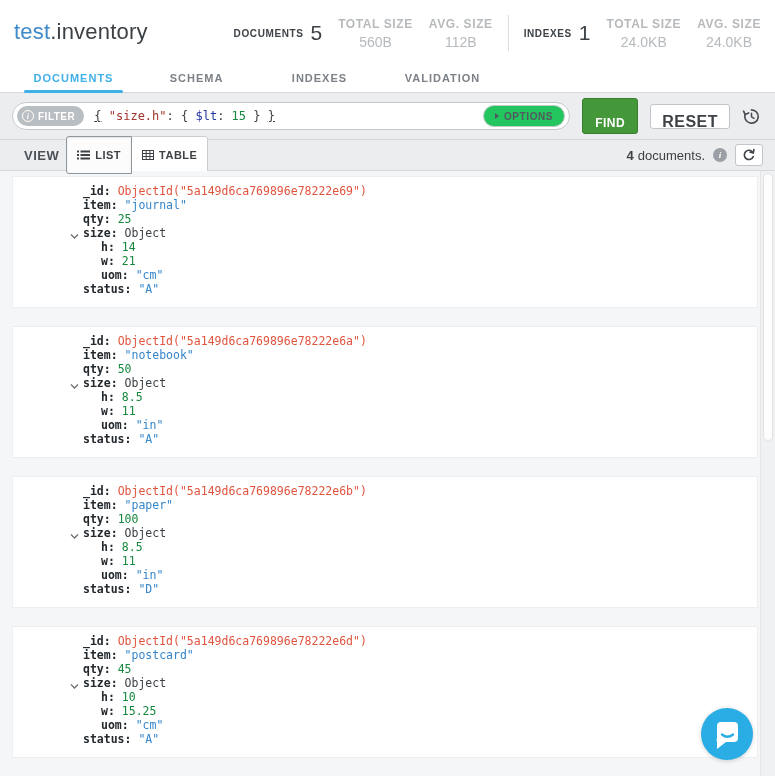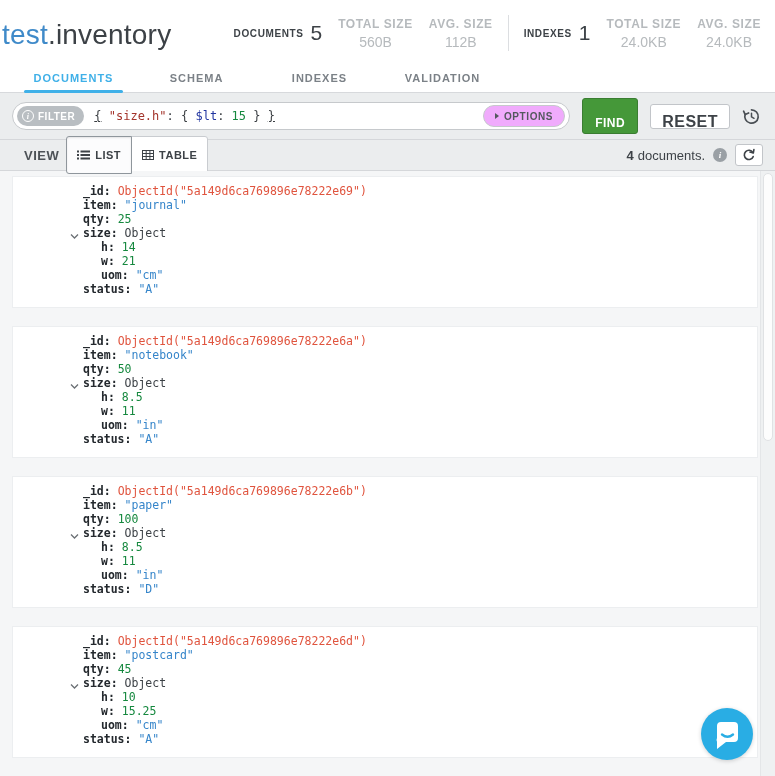--- a/index.html
+++ b/index.html
@@ -2,21 +2,21 @@
 <html><head>
 <meta charset="utf-8">
 <style>
   * { margin:0; padding:0; box-sizing:border-box; }
   html,body { width:775px; height:776px; overflow:hidden; }
   body { font-family:"Liberation Sans", sans-serif; background:#f5f6f7; position:relative; }
   button { font-family:"Liberation Sans", sans-serif; cursor:pointer; }
 
   
   .header { height:64px; background:#fff; position:relative; }
-  .ns-title { position:absolute; left:2px; top:19px; font-size:28px; color:#3c4146; letter-spacing:0.2px; }
+  .ns-title { position:absolute; left:14px; top:19px; font-size:22px; color:#3c4146; letter-spacing:0.2px; }
   .ns-db { color:#3f8ac9; }
   .stats { position:absolute; right:14px; top:13px; display:flex; align-items:center; height:40px; }
   .stat-main { display:flex; align-items:center; }
   .stat-main .lbl { font-size:10px; font-weight:bold; color:#3d4247; letter-spacing:0.6px; }
   .stat-main .num { font-size:21px; color:#3d4247; margin-left:7px; }
   .stat-sub { margin-left:16px; text-align:center; }
   .stat-sub .lbl { font-size:12px; font-weight:bold; color:#b6babd; letter-spacing:0.6px; }
   .stat-sub .val { font-size:14px; color:#b6babd; margin-top:3px; }
   .stat-divider { width:1px; height:36px; background:#dcdee1; margin:0 15px; }
 
@@ -37,21 +37,21 @@
                   align-items:center; padding:0 9px 0 5px; font-size:10px; font-weight:bold; letter-spacing:0.5px; }
   .badge-info { width:12px; height:12px; border:1px solid #fff; border-radius:50%; font-size:8px;
                 line-height:11px; text-align:center; margin-right:4px;
                 font-family:"Liberation Serif", serif; font-style:italic; }
   .query { font-family:"DejaVu Sans Mono", monospace; font-size:12px; color:#383c40; margin-left:10px; white-space:pre; }
   .q-field { color:#a3342b; }
   .q-op { color:#2135a0; }
   .q-num { color:#15883e; }
   .q-plain { color:#383c40; }
   .q-brace-u { color:#383c40; text-decoration:underline; }
-  .options-btn { margin-left:auto; height:22px; border:1px solid #c6c9cc; border-radius:11px; background:#f0abfc;
+  .options-btn { margin-left:auto; height:22px; border:1px solid #c6c9cc; border-radius:11px; background:#22c55e;
                  display:flex; align-items:center; padding:0 11px; font-size:10px; font-weight:bold;
                  color:#53585e; letter-spacing:0.6px; }
   .options-caret { width:0; height:0; border-left:4px solid #53585e; border-top:3.5px solid transparent;
                    border-bottom:3.5px solid transparent; margin-right:5px; }
   .find-btn { height:26px; padding:17px 12px; background:#459839; border:1px solid #3a7d31; border-radius:3px;
               color:#fff; font-size:12px; font-weight:bold; letter-spacing:0.5px; margin-right:12px; }
   .reset-btn { height:25px; padding:8px 11px; background:#fff; border:1px solid #c2c5c9; border-radius:3px;
                color:#3d4247; font-size:16px; font-weight:bold; letter-spacing:0.5px; margin-right:9px; }
   .history-btn { width:24px; height:24px; background:none; border:none; display:flex; align-items:center; justify-content:center; }
 

